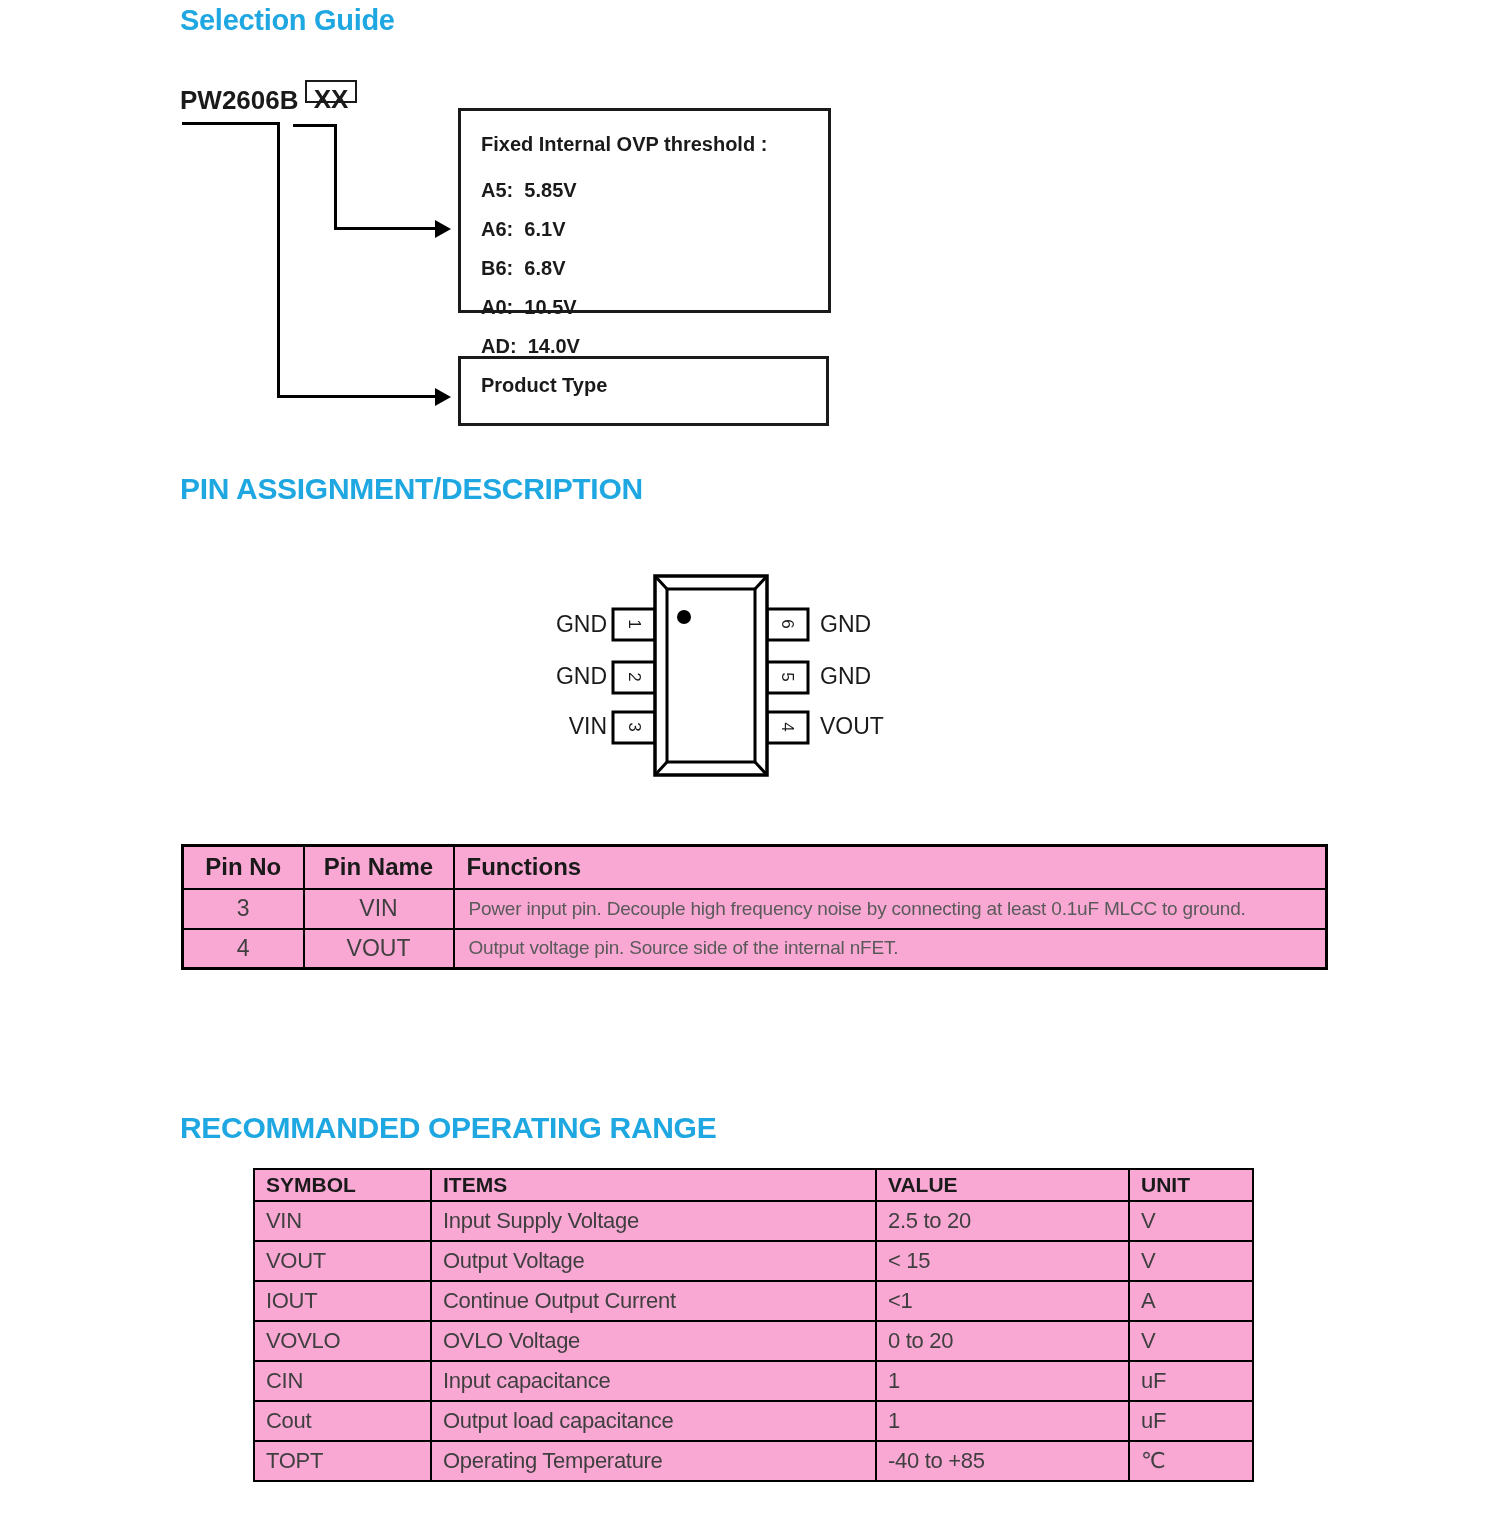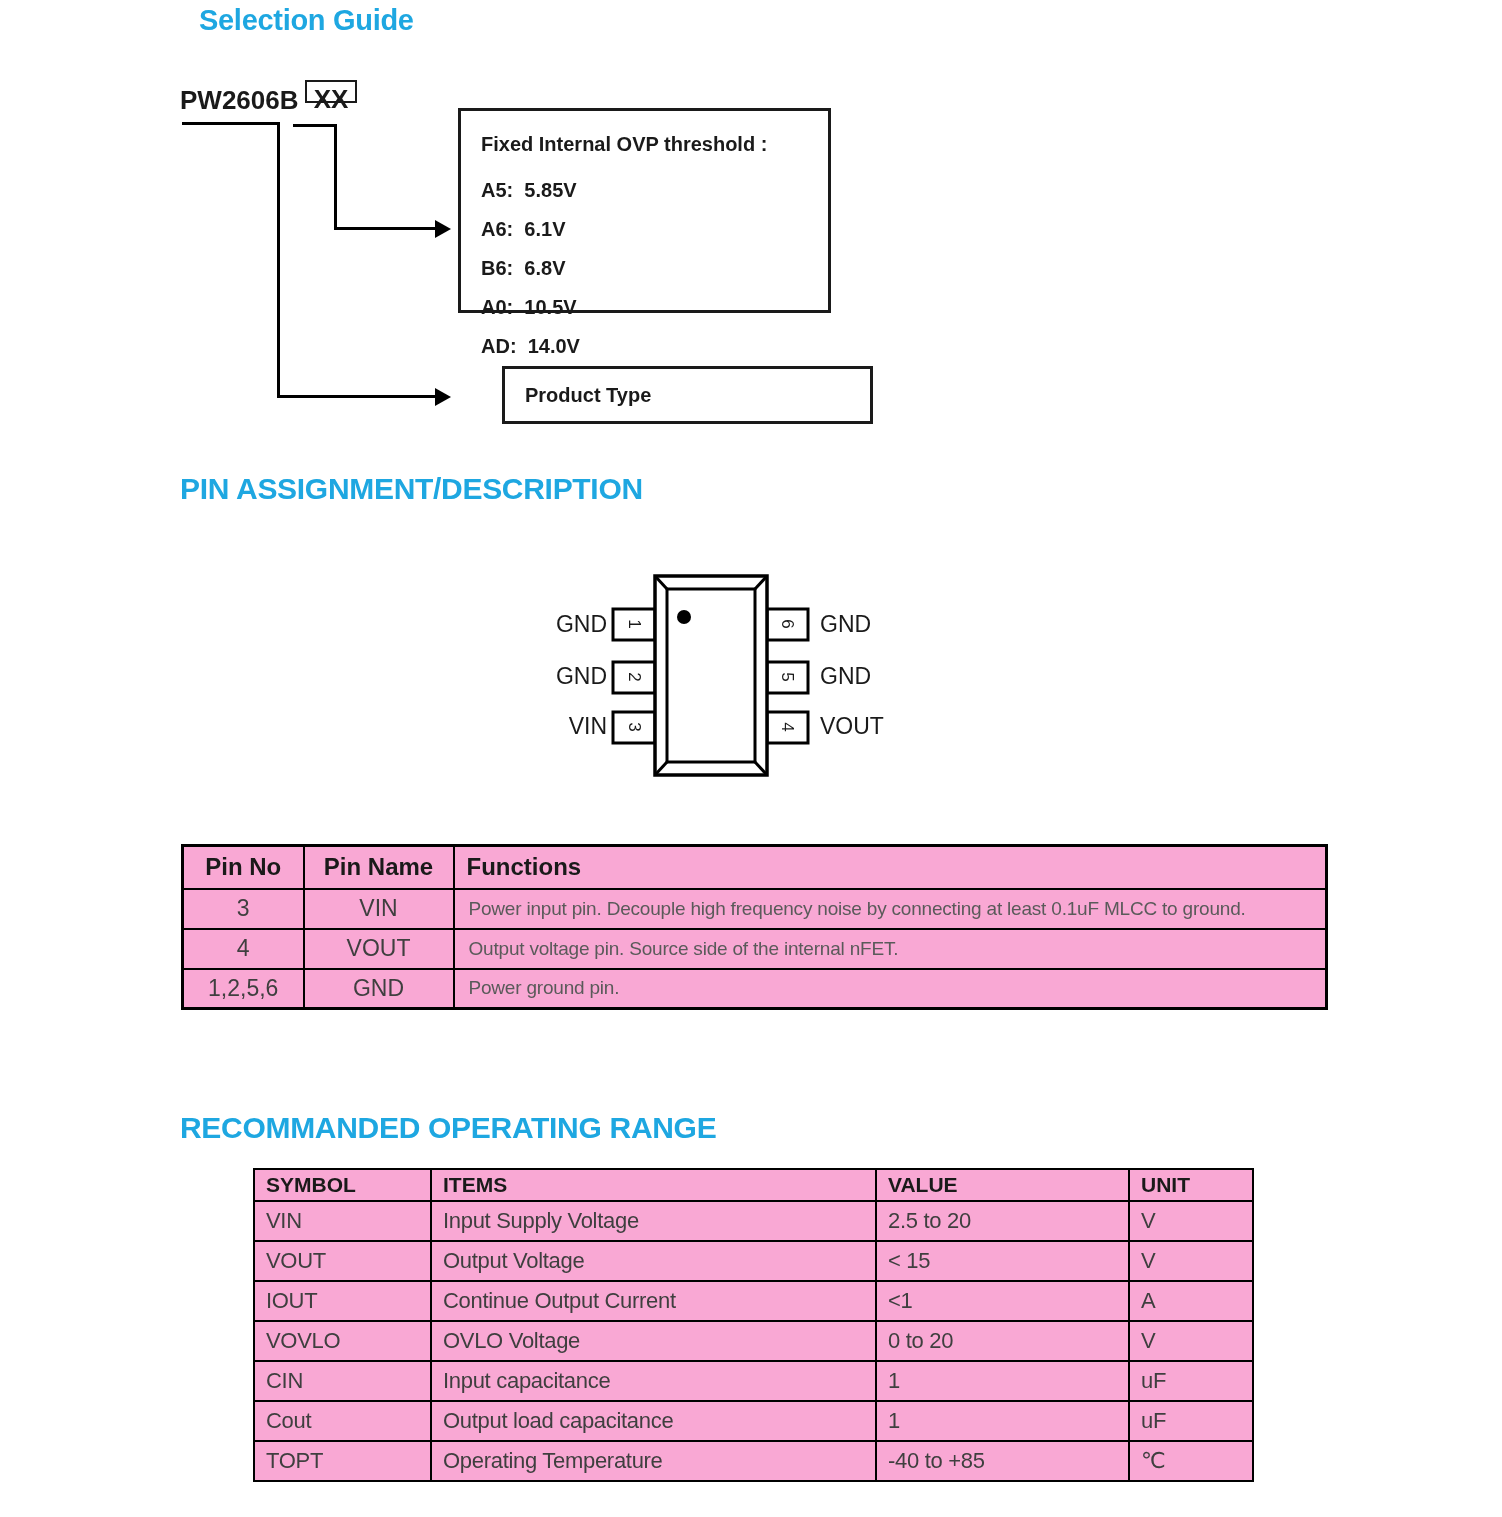--- a/index.html
+++ b/index.html
@@ -47,21 +47,21 @@
   .op-table { position:absolute; left:253px; top:1168px; width:999px; border:2px solid #000; }
   .op-table th, .op-table td { border:2px solid #000; text-align:left; padding-left:11px; overflow:hidden; }
   .op-table thead tr { height:32px; }
   .op-table tbody tr { height:40px; }
   .op-table th { font-size:21px; font-weight:bold; color:#1a1a1a; }
   .op-table td { font-size:22px; color:#3f3f3f; letter-spacing:-0.3px; }
 </style>
 </head>
 <body>
 
-<div class="abs heading h1" style="left:180px; top:4px;margin-left:19px;">Selection Guide</div>
+<div class="abs heading h1" style="left:180px; top:4px;">Selection Guide</div>
 
 <div class="abs part-number" style="left:180px; top:85px;">PW2606B</div>
 <div class="xx-box" style="left:305px; top:80px; width:52px; height:23px;">XX</div>
 
 <div class="line" style="left:182px; top:122px; width:98px; height:3px;"></div>
 <div class="line" style="left:277px; top:122px; width:3px; height:276px;"></div>
 <div class="line" style="left:277px; top:395px; width:158px; height:3px;"></div>
 <div class="arrowhead" style="left:435px; top:388px;"></div>
 
 <div class="line" style="left:293px; top:124px; width:44px; height:3px;"></div>
@@ -71,21 +71,21 @@
 
 <div class="rectbox" style="left:458px; top:108px; width:373px; height:205px; padding:18px 10px 0 20px;">
   <div class="ovp-title">Fixed Internal OVP threshold :</div>
   <div class="ovp-option">A5:  5.85V</div>
   <div class="ovp-option">A6:  6.1V</div>
   <div class="ovp-option">B6:  6.8V</div>
   <div class="ovp-option">A0:  10.5V</div>
   <div class="ovp-option">AD:  14.0V</div>
 </div>
 
-<div class="rectbox" style="left:458px; top:366px; width:371px; height:58px;margin-left:44px;">
+<div class="rectbox" style="left:458px; top:356px; width:371px; height:70px;">
   <div class="product-type-label">Product Type</div>
 </div>
 
 <div class="abs heading h2" style="left:180px; top:472px;">PIN ASSIGNMENT/DESCRIPTION</div>
 
 <svg class="abs" style="left:540px; top:560px;" width="360" height="230" viewBox="0 0 360 230">
 
   <rect x="73" y="49" width="42" height="31" fill="#fff" stroke="#000" stroke-width="3"></rect>
   <rect x="73" y="102" width="42" height="31" fill="#fff" stroke="#000" stroke-width="3"></rect>
   <rect x="73" y="152" width="42" height="31" fill="#fff" stroke="#000" stroke-width="3"></rect>
@@ -133,25 +133,20 @@
     <tr>
       <td class="c">3</td>
       <td class="c">VIN</td>
       <td class="fn">Power input pin. Decouple high frequency noise by connecting at least 0.1uF MLCC to ground.</td>
     </tr>
     <tr>
       <td class="c">4</td>
       <td class="c">VOUT</td>
       <td class="fn">Output voltage pin. Source side of the internal nFET.</td>
     </tr>
-    <tr>
-      <td class="c">1,2,5,6</td>
-      <td class="c">GND</td>
-      <td class="fn">Power ground pin.</td>
-    </tr>
   </tbody>
 </table>
 
 <div class="abs heading h2" style="left:180px; top:1111px;">RECOMMANDED OPERATING RANGE</div>
 
 <table class="op-table">
   <colgroup>
       <col style="width:177px">
       <col style="width:445px">
       <col style="width:253px">

